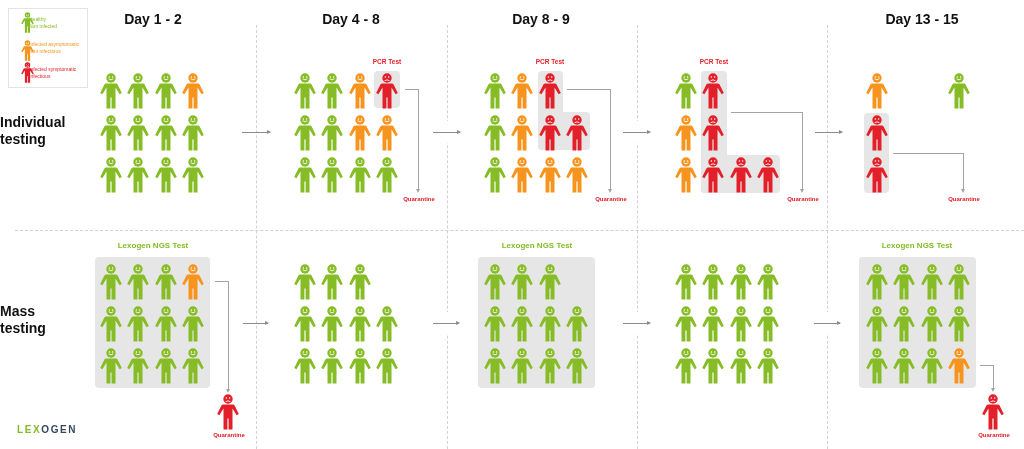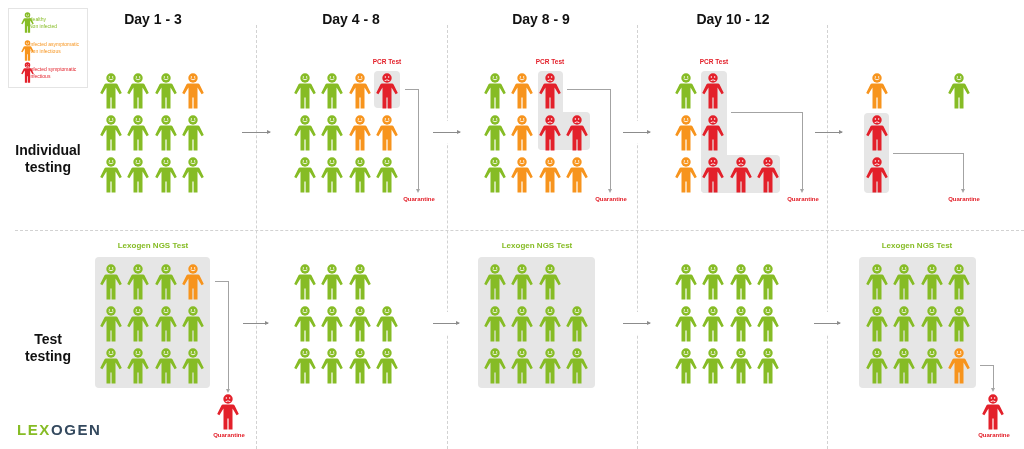--- a/index.html
+++ b/index.html
@@ -14,21 +14,21 @@
   .li0 .legend-icon { top:3px; }  .li0 .legend-text { top:7px; }
   .li1 .legend-icon { top:31px; } .li1 .legend-text { top:32px; }
   .li2 .legend-icon { top:53px; } .li2 .legend-text { top:57px; }
 
   
   .hdr { position:absolute; top:10px; width:140px; margin-left:-70px; text-align:center;
          font-weight:bold; font-size:14px; line-height:18px; color:#111; }
   .h0 { left:153px; } .h1 { left:351px; } .h2 { left:541px; } .h3 { left:733px; } .h4 { left:922px; }
 
   
-  .rowlbl { position:absolute; left:0; width:96px; text-align:center; font-weight:bold; font-size:14px; line-height:17px; color:#111;margin-top:28px; }
+  .rowlbl { position:absolute; left:0; width:96px; text-align:left; font-weight:bold; font-size:14px; line-height:17px; color:#111; }
   .rl-ind { top:114px; }
   .rl-mass { top:303px; }
 
   
   .vdiv { position:absolute; top:25px; bottom:0; width:0; border-left:1px dashed #d2d2d2; }
   .hdiv { position:absolute; top:230px; left:15px; right:0; height:0; border-top:1px dashed #d2d2d2; }
   .gap { position:absolute; width:5px; height:22px; background:#fff; }
 
   
   .hbox { position:absolute; background:#e6e6e6; border-radius:4px; }
@@ -48,21 +48,21 @@
   
   .hl { position:absolute; height:1px; background:#a3a3a3; }
   .vl { position:absolute; width:1px; background:#a3a3a3; }
   .vl::after { content:''; position:absolute; left:-2px; bottom:-3px; border-left:2.5px solid transparent; border-right:2.5px solid transparent; border-top:4px solid #a3a3a3; }
 
   
   .arrow { position:absolute; height:1px; background:#8c8c8c; }
   .arrow::after { content:''; position:absolute; right:-1px; top:-2px; border-top:2.5px solid transparent; border-bottom:2.5px solid transparent; border-left:4px solid #8c8c8c; }
 
   
-  .logo { position:absolute; left:17px; top:424px; font-weight:bold; font-size:15px; letter-spacing:1.6px; line-height:12px; }
+  .logo { position:absolute; left:17px; top:424px; font-weight:bold; font-size:10px; letter-spacing:1.6px; line-height:12px; }
   .logo .p2 { color:#34495e; }
 </style>
 </head>
 <body>
 
 <div id="canvas">
 
   <div class="legend">
     <div class="legend-item li0">
       <span class="legend-icon">
@@ -104,31 +104,31 @@
             <path d="M8.9,7.5 Q11,5.9 13.1,7.5" stroke="#fff" stroke-width="0.9" fill="none" stroke-linecap="round"></path>
           </svg>
         </span>
       <span class="legend-text" style="color: rgb(227, 32, 42);">
         <span>Infected symptomatic</span><br>
         <span>Infectious</span>
       </span>
     </div>
   </div>
 
-  <div class="hdr h0">Day 1 - 3</div>
+  <div class="hdr h0">Day 1 - 2</div>
   <div class="hdr h1">Day 4 - 8</div>
   <div class="hdr h2">Day 8 - 9</div>
-  <div class="hdr h3">Day 10 - 12</div>
+  <div class="hdr h4">Day 13 - 15</div>
 
   <div class="rowlbl rl-ind">
     <span>Individual</span><br>
     <span>testing</span>
   </div>
   <div class="rowlbl rl-mass">
-    <span>Test</span><br>
+    <span>Mass</span><br>
     <span>testing</span>
   </div>
 
   <div class="vdiv" style="left:256px"></div>
   <div class="vdiv" style="left:447px"></div>
   <div class="vdiv" style="left:637px"></div>
   <div class="vdiv" style="left:827px"></div>
   <div class="hdiv"></div>
   <div class="gap" style="left:445px; top:121px"></div>
   <div class="gap" style="left:635px; top:121px"></div>

